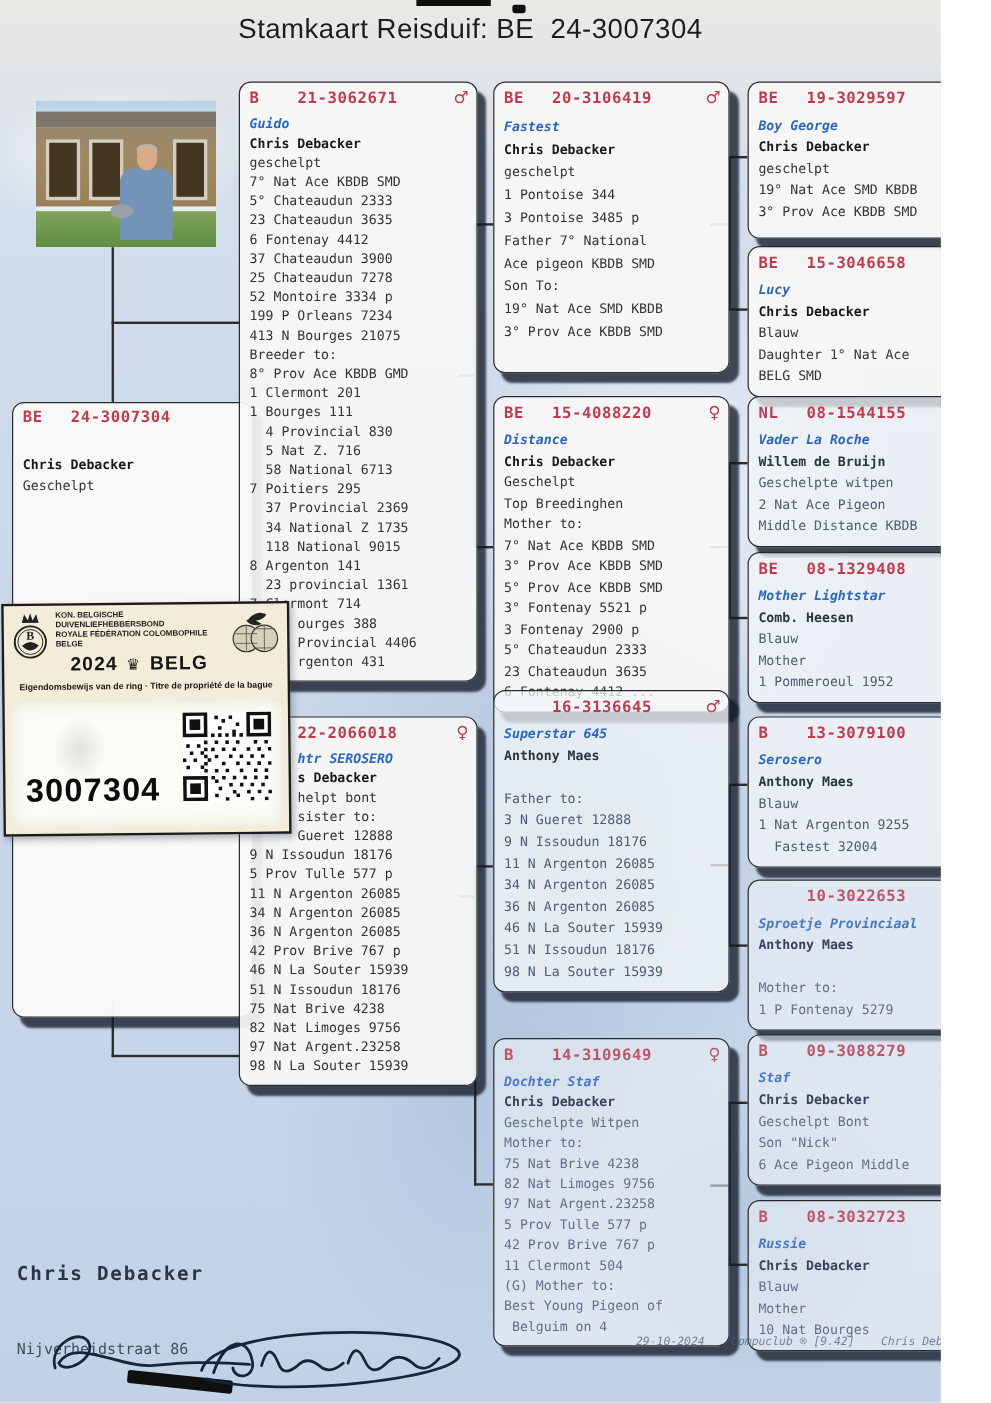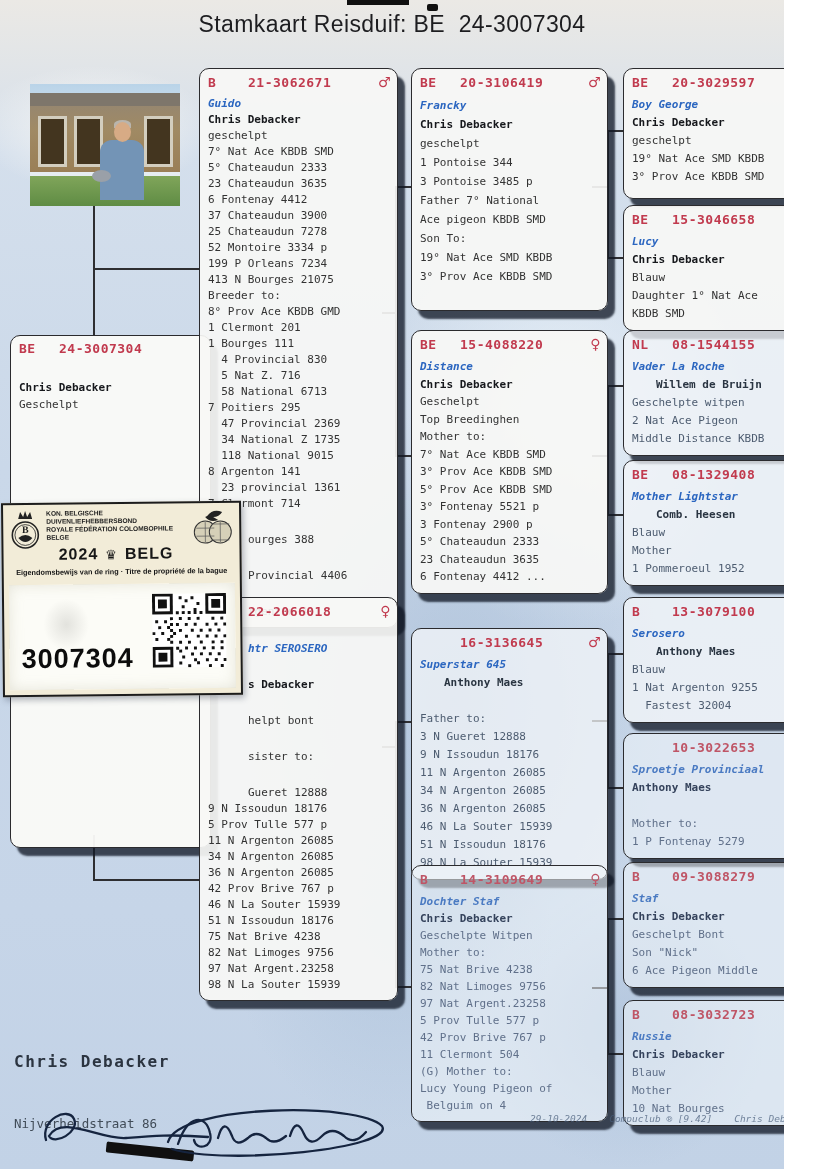--- a/index.html
+++ b/index.html
@@ -39,24 +39,24 @@
   .pbox.fade2{background:rgba(240,245,250,0.55);color:#60708a;}
   .bx-head{display:flex;align-items:baseline;font-weight:bold;font-size:13px;letter-spacing:.5px;
     color:var(--ring-red,#c13a4e);margin-bottom:4px;line-height:18px;}
   .fade2 .bx-head{color:#bf5566;}
   .bx-prefix{width:26px;}
   .bx-ring{flex:1;padding-left:14px;}
   .bx-sex{font-family:"DejaVu Sans",sans-serif;font-size:14px;font-weight:bold;}
   .bx-name{font-weight:bold;font-style:italic;color:var(--name-blue,#2b66c0);}
   .fade2 .bx-name{color:#4a7ac2;}
   .bx-owner{font-weight:bold;color:#16181c;}
-  .fade1 .bx-owner{color:#2a3542;margin-left:24px;}
+  .fade1 .bx-owner{color:#2a3542;}
   .fade2 .bx-owner{color:#35435c;}
   .bx-name,.bx-owner,.bx-line{line-height:var(--lh);min-height:var(--lh);white-space:pre;}
-  .indent{padding-left:40px;margin-top:20px;}
+  .indent{padding-left:40px;}
   
   .sticker{position:absolute;left:2px;top:502px;width:236px;height:190px;background:var(--sticker-bg,#f2ecd8);
     border:2px solid #1c1c1c;transform:rotate(-0.6deg);box-shadow:2px 3px 6px rgba(40,50,70,0.35);z-index:5;}
   .st-head{display:flex;padding:5px 4px 0 5px;gap:4px;align-items:flex-start;}
   .st-mid{flex:1;}
   .st-org{font-family:"Liberation Sans",sans-serif;font-size:6.6px;font-weight:bold;color:#1e1e1e;line-height:8px;}
   .st-year-row{display:flex;justify-content:center;align-items:center;gap:7px;
     font-family:"Liberation Sans",sans-serif;font-weight:bold;font-size:16px;color:#161616;margin-top:4px;letter-spacing:1px;}
   .st-crown{font-family:"DejaVu Sans",sans-serif;font-size:13px;font-weight:normal;}
   .st-own{font-family:"Liberation Sans",sans-serif;font-size:7.3px;font-weight:bold;color:#161616;
@@ -164,21 +164,21 @@
         <div class="bx-line">199 P Orleans 7234</div>
         <div class="bx-line">413 N Bourges 21075</div>
         <div class="bx-line">Breeder to:</div>
         <div class="bx-line">8° Prov Ace KBDB GMD</div>
         <div class="bx-line">1 Clermont 201</div>
         <div class="bx-line">1 Bourges 111</div>
         <div class="bx-line">  4 Provincial 830</div>
         <div class="bx-line">  5 Nat Z. 716</div>
         <div class="bx-line">  58 National 6713</div>
         <div class="bx-line">7 Poitiers 295</div>
-        <div class="bx-line">  47 Provincial 2369</div>
+        <div class="bx-line">  37 Provincial 2369</div>
         <div class="bx-line">  34 National Z 1735</div>
         <div class="bx-line">  118 National 9015</div>
         <div class="bx-line">8 Argenton 141</div>
         <div class="bx-line">  23 provincial 1361</div>
         <div class="bx-line">7 Clermont 714</div>
         <div class="bx-line indent">ourges 388</div>
         <div class="bx-line indent">Provincial 4406</div>
         <div class="bx-line indent">rgenton 431</div>
       </div>
       <div class="pbox" style="left: 199px; top: 597px; width: 183px; --lh: 16px;">
@@ -204,21 +204,21 @@
         <div class="bx-line">82 Nat Limoges 9756</div>
         <div class="bx-line">97 Nat Argent.23258</div>
         <div class="bx-line">98 N La Souter 15939</div>
       </div>
       <div class="pbox" style="left: 411px; top: 68px; width: 181px; min-height: 230px; --lh: 19px;">
         <div class="bx-head">
           <span class="bx-prefix">BE</span>
           <span class="bx-ring">20-3106419</span>
           <span class="bx-sex">♂</span>
         </div>
-        <div class="bx-name">Francky</div>
+        <div class="bx-name">Fastest</div>
         <div class="bx-owner">Chris Debacker</div>
         <div class="bx-line">geschelpt</div>
         <div class="bx-line">1 Pontoise 344</div>
         <div class="bx-line">3 Pontoise 3485 p</div>
         <div class="bx-line">Father 7° National</div>
         <div class="bx-line">Ace pigeon KBDB SMD</div>
         <div class="bx-line">Son To:</div>
         <div class="bx-line">19° Nat Ace SMD KBDB</div>
         <div class="bx-line">3° Prov Ace KBDB SMD</div>
       </div>
@@ -235,21 +235,21 @@
         <div class="bx-line">Mother to:</div>
         <div class="bx-line">7° Nat Ace KBDB SMD</div>
         <div class="bx-line">3° Prov Ace KBDB SMD</div>
         <div class="bx-line">5° Prov Ace KBDB SMD</div>
         <div class="bx-line">3° Fontenay 5521 p</div>
         <div class="bx-line">3 Fontenay 2900 p</div>
         <div class="bx-line">5° Chateaudun 2333</div>
         <div class="bx-line">23 Chateaudun 3635</div>
         <div class="bx-line">6 Fontenay 4412 ...</div>
       </div>
-      <div class="pbox fade1" style="left: 411px; top: 628px; width: 181px; --lh: 18px;">
+      <div class="pbox fade1" style="left: 411px; top: 575px; width: 181px; --lh: 18px;">
         <div class="bx-head">
           <span class="bx-prefix"></span>
           <span class="bx-ring">16-3136645</span>
           <span class="bx-sex">♂</span>
         </div>
         <div class="bx-name">Superstar 645</div>
         <div class="bx-owner">Anthony Maes</div>
         <div class="bx-line">&nbsp;</div>
         <div class="bx-line">Father to:</div>
         <div class="bx-line">3 N Gueret 12888</div>
@@ -271,46 +271,46 @@
         <div class="bx-owner">Chris Debacker</div>
         <div class="bx-line">Geschelpte Witpen</div>
         <div class="bx-line">Mother to:</div>
         <div class="bx-line">75 Nat Brive 4238</div>
         <div class="bx-line">82 Nat Limoges 9756</div>
         <div class="bx-line">97 Nat Argent.23258</div>
         <div class="bx-line">5 Prov Tulle 577 p</div>
         <div class="bx-line">42 Prov Brive 767 p</div>
         <div class="bx-line">11 Clermont 504</div>
         <div class="bx-line">(G) Mother to:</div>
-        <div class="bx-line">Lucy Young Pigeon of</div>
+        <div class="bx-line">Best Young Pigeon of</div>
         <div class="bx-line"> Belguim on 4</div>
       </div>
       <div class="pbox" style="left: 623px; top: 68px; width: 177px; min-height: 118px; --lh: 18px;">
         <div class="bx-head">
           <span class="bx-prefix">BE</span>
-          <span class="bx-ring">20-3029597</span>
+          <span class="bx-ring">19-3029597</span>
           <span class="bx-sex">♂</span>
         </div>
         <div class="bx-name">Boy George</div>
         <div class="bx-owner">Chris Debacker</div>
         <div class="bx-line">geschelpt</div>
         <div class="bx-line">19° Nat Ace SMD KBDB</div>
         <div class="bx-line">3° Prov Ace KBDB SMD</div>
       </div>
       <div class="pbox" style="left: 623px; top: 205px; width: 177px; --lh: 18px;">
         <div class="bx-head">
           <span class="bx-prefix">BE</span>
           <span class="bx-ring">15-3046658</span>
           <span class="bx-sex">♀</span>
         </div>
         <div class="bx-name">Lucy</div>
         <div class="bx-owner">Chris Debacker</div>
         <div class="bx-line">Blauw</div>
         <div class="bx-line">Daughter 1° Nat Ace</div>
-        <div class="bx-line">KBDB SMD</div>
+        <div class="bx-line">BELG SMD</div>
       </div>
       <div class="pbox fade1" style="left: 623px; top: 330px; width: 177px; --lh: 18px;">
         <div class="bx-head">
           <span class="bx-prefix">NL</span>
           <span class="bx-ring">08-1544155</span>
           <span class="bx-sex">♂</span>
         </div>
         <div class="bx-name">Vader La Roche</div>
         <div class="bx-owner">Willem de Bruijn</div>
         <div class="bx-line">Geschelpte witpen</div>

